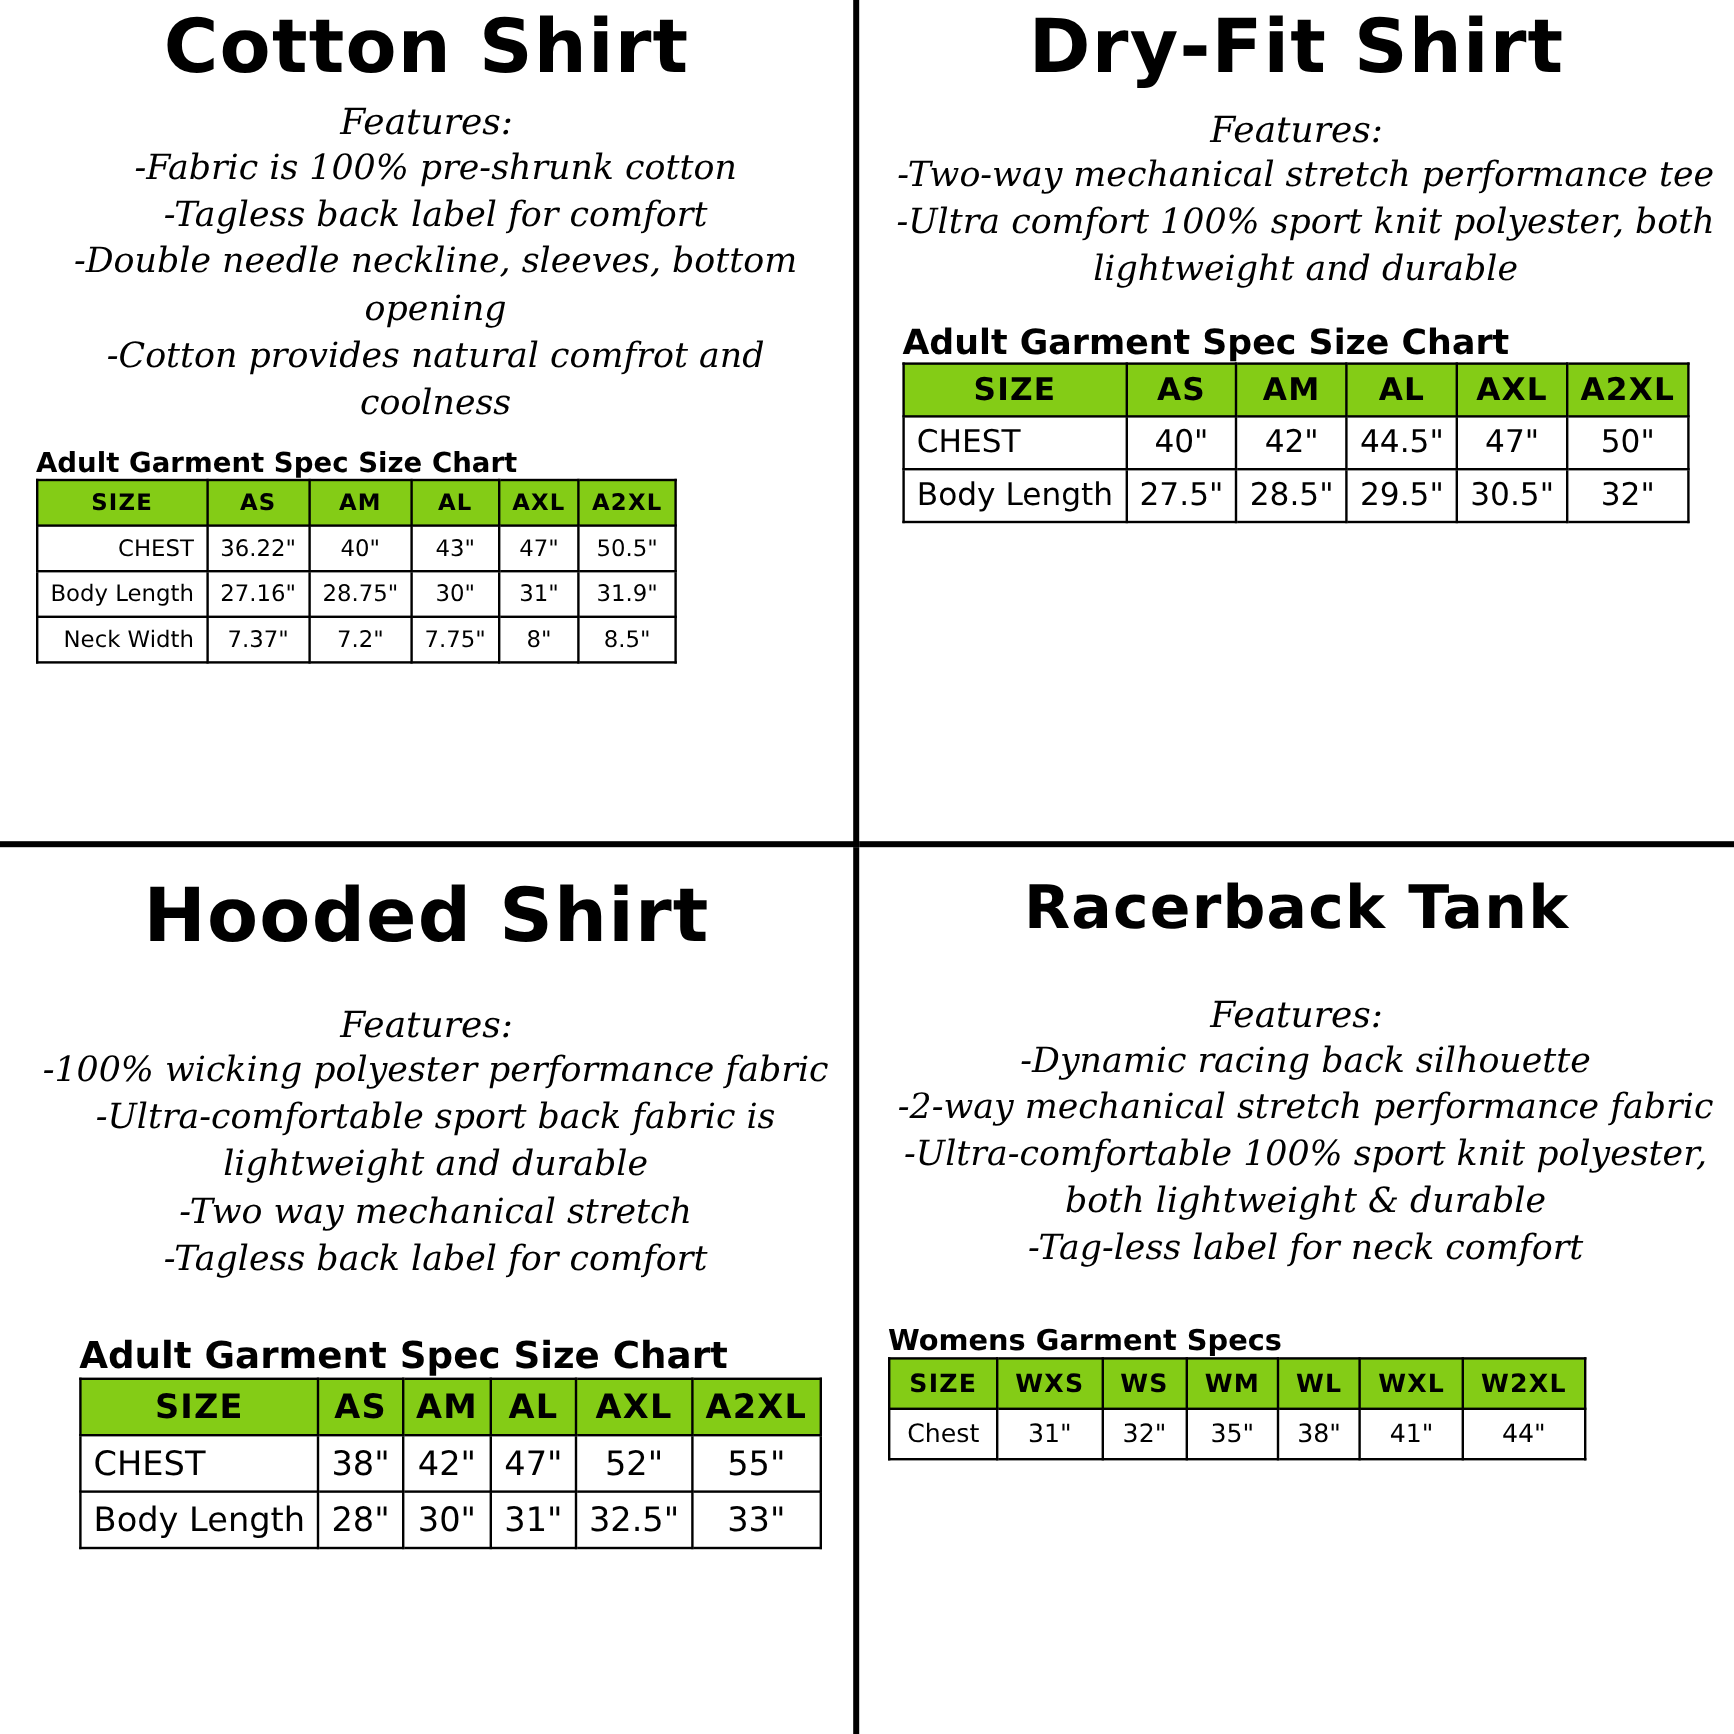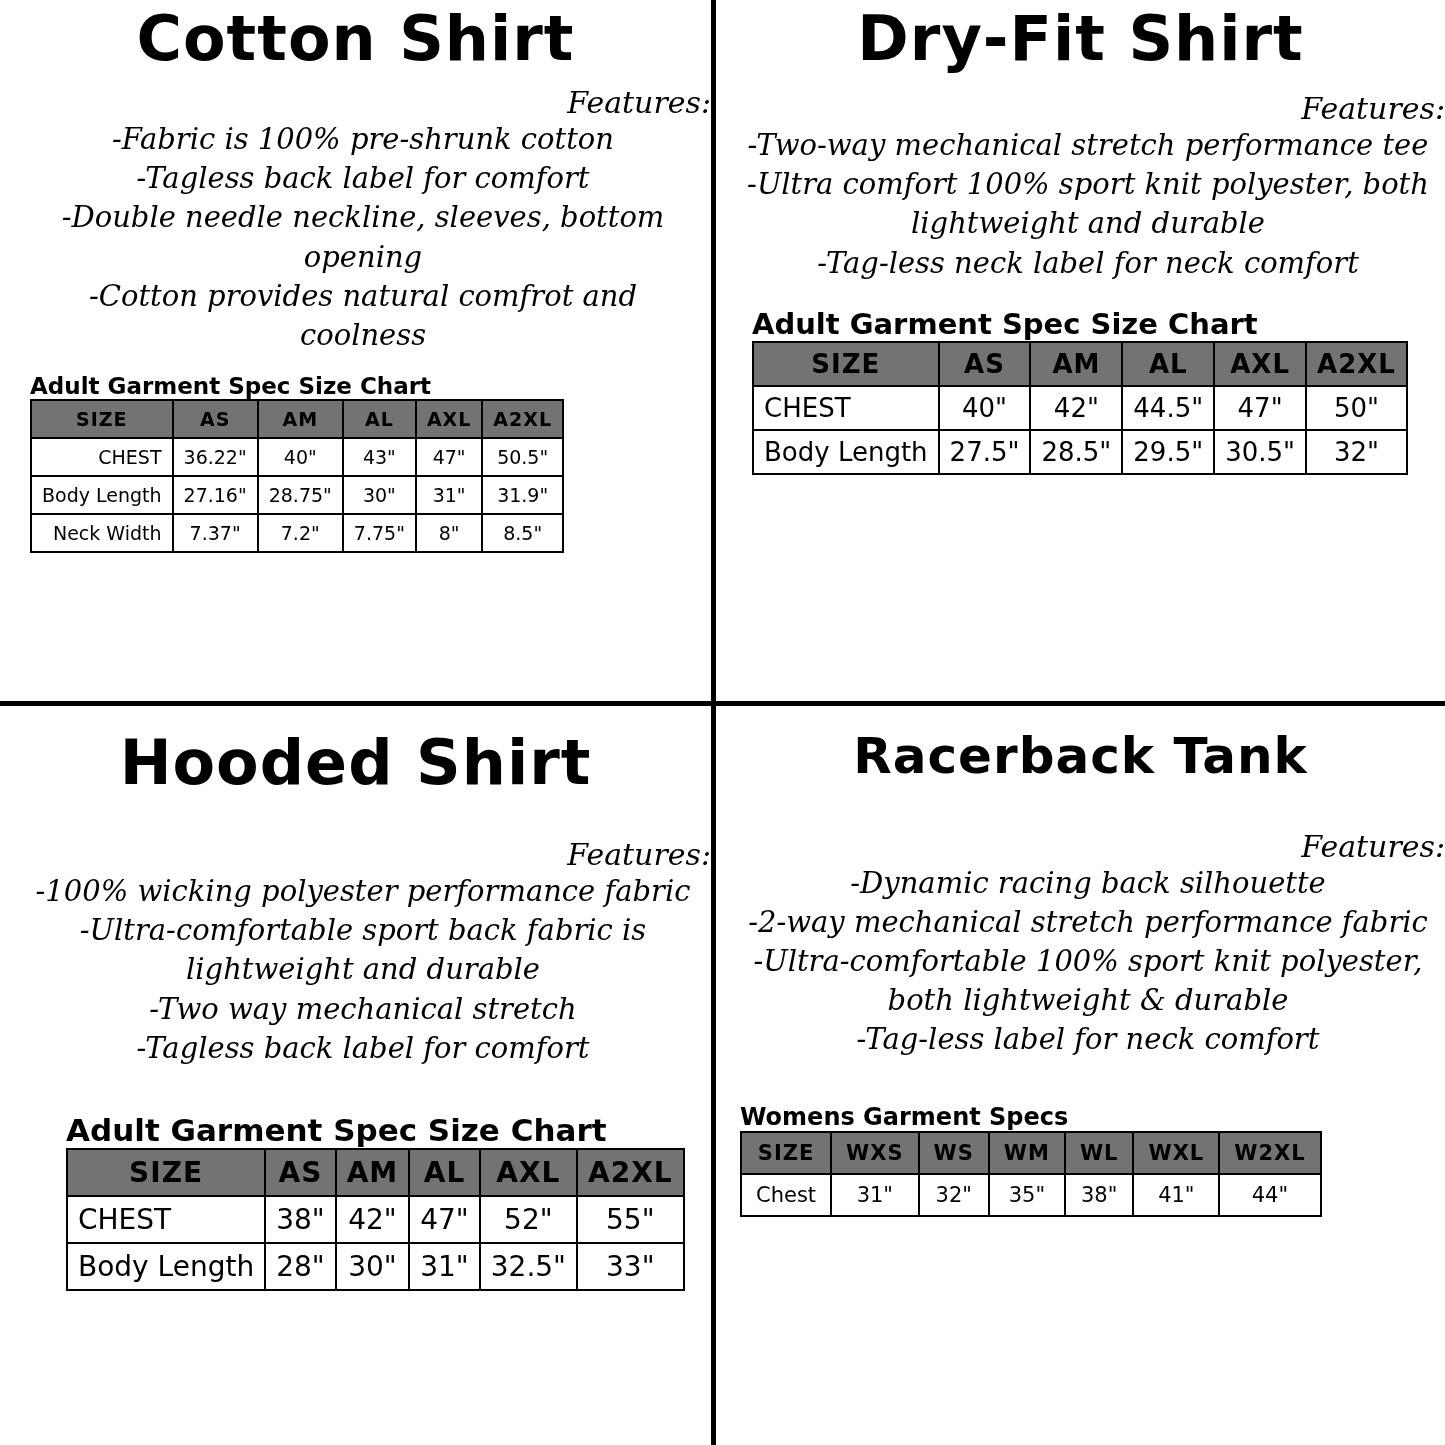--- a/index.html
+++ b/index.html
@@ -32,21 +32,21 @@
 
   .title {
     text-align: center;
     font-family: "DejaVu Sans", sans-serif;
     font-weight: bold;
     letter-spacing: 1px;
     font-size: 60px;
     line-height: 1.05;
   }
   .features-head {
-    text-align: right;
+    text-align: center;
     font-size: 30px;
     font-style: italic;
     font-family: "DejaVu Serif", serif;
   }
   .features {
     text-align: center;
     font-size: 29px;
     line-height: 1.35;
     font-style: italic;
     font-family: "DejaVu Serif", serif;
@@ -67,21 +67,21 @@
   table.spec td, table.spec th {
     border: 2px solid #000;
     padding: 6px 8px;
     font-size: 19px;
     font-weight: normal;
     text-align: center;
     background: #fff;
     white-space: nowrap;
   }
   table.spec tr.header td {
-    background: #737373;
+    background: #84cc16;
     font-weight: bold;
     letter-spacing: 1px;
   }
   table.spec td.rowhead {
     text-align: right;
   }
 
   
   #p1 .title { padding-top: 6px; font-size: 62px; }
   #p1 .features-head { margin-top: 14px; }
@@ -171,21 +171,20 @@
         </table>
     </div>
   </div>
 
   <div class="panel br-bottom" id="p2">
     <div class="title">Dry-Fit Shirt</div>
     <div class="features-head">Features:</div>
     <div class="features">
       <div>-Two-way mechanical stretch performance tee</div>
       <div>-Ultra comfort 100% sport knit polyester, both lightweight and durable</div>
-      <div>-Tag-less neck label for neck comfort</div>
     </div>
     <div class="chartwrap">
       <div class="chart-label">Adult Garment Spec Size Chart</div>
       <table class="spec">
         <tbody>
             <tr class="header">
           <td>SIZE</td>
           <td>AS</td>
           <td>AM</td>
           <td>AL</td>

